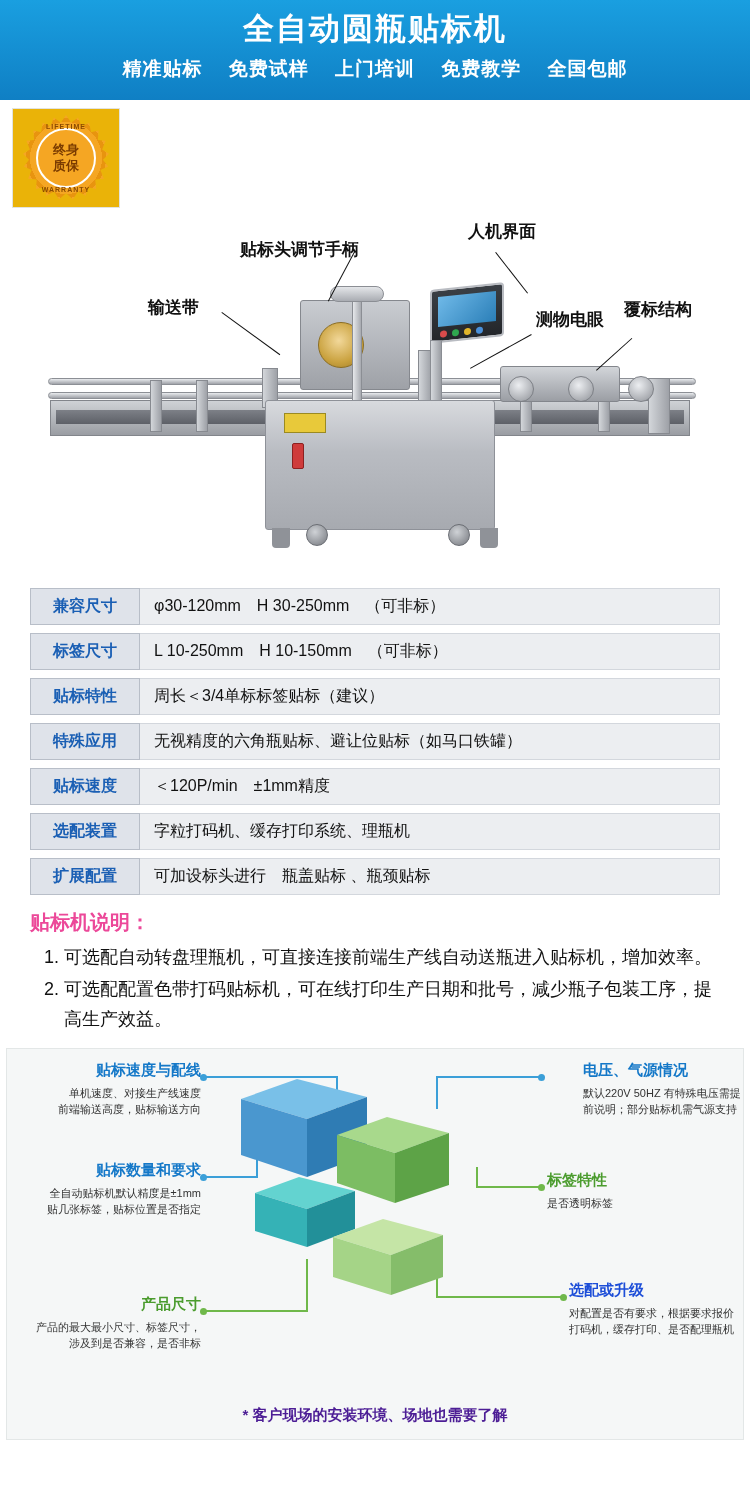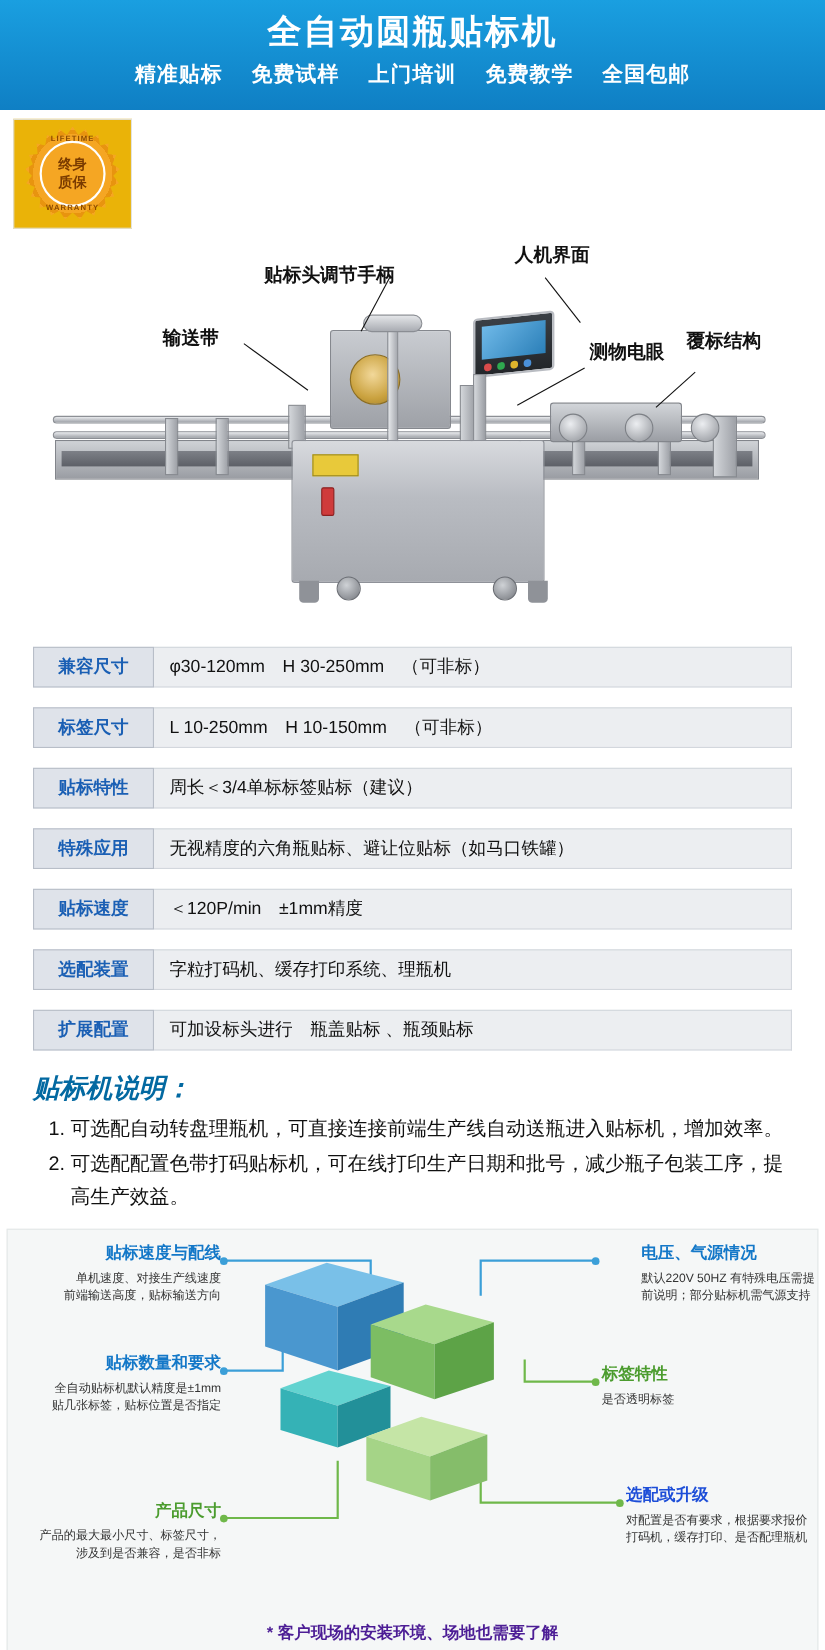--- a/index.html
+++ b/index.html
@@ -187,38 +187,38 @@
     white-space:nowrap;
   }
   .ln {
     position:absolute; background:#111; height:1px; transform-origin:0 0;
   }
 
   
   .spec {
     width:690px; margin:18px auto 0 auto;
   }
-  .spec-row { display:flex; align-items:flex-end; margin-bottom:18px; }
+  .spec-row { display:flex; align-items:flex-end; margin-bottom:8px; }
   .spec-key {
     width:110px; flex:0 0 110px;
     background:#dfe3ea; border:1px solid #b8bec8;
     color:#1a5fb4; font-weight:bold; font-size:16px;
     display:flex; align-items:center; justify-content:center;
     padding:7px 0;
   }
   .spec-val {
     flex:1; background:#eceef1; border:1px solid #d3d7dd; border-left:none;
     font-size:16px; color:#111;
     display:flex; align-items:center;
     padding:7px 0 7px 14px;
   }
 
   
   .notes { width:690px; margin:14px auto 0 auto; }
-  .notes .n-title { font-size:24px; font-weight:bold; color:#0369a1; margin-bottom:6px;font-style:italic;}
+  .notes .n-title { font-size:20px; font-weight:bold; color:#ec4899; margin-bottom:6px;}
   .notes ol { margin:0; padding-left:34px; }
   .notes li { font-size:18px; line-height:30px; color:#111; margin-bottom:2px;}
 
   
   .diagram {
     position:relative;
     width:738px; height:392px;
     margin:14px auto 0 auto;
     background:#f5f7f7;
     border:1px solid #e3e7e7;

